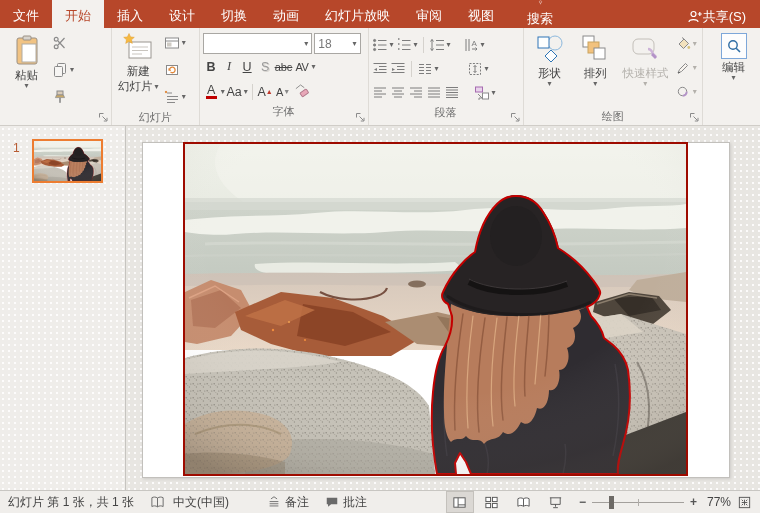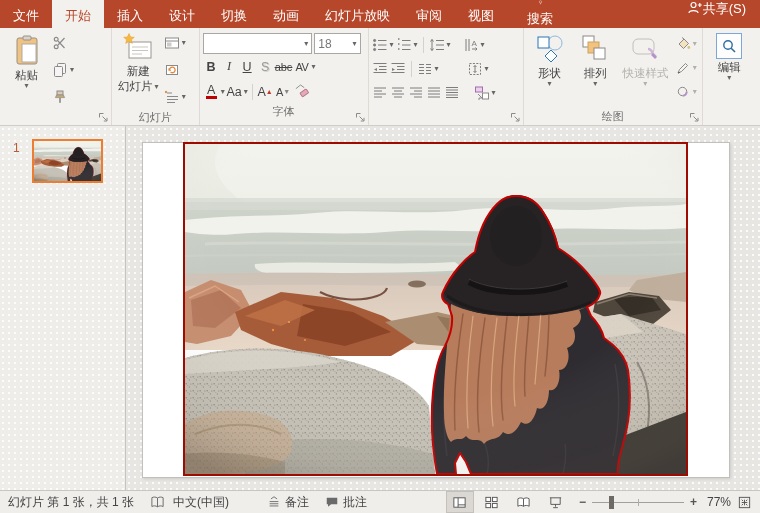--- a/index.html
+++ b/index.html
@@ -6,21 +6,21 @@
   body{width:760px;height:513px;overflow:hidden;font-family:"Liberation Sans","DejaVu Sans",sans-serif;
        -webkit-font-smoothing:antialiased;}
   .app{width:760px;height:513px;display:flex;flex-direction:column;background:#e8e6e2;}
 
   
   .titlebar{height:28px;flex:0 0 28px;background:var(--titlebar-red,#b7472a);display:flex;align-items:stretch;
             color:#fff;font-size:13px;}
   .tab{display:flex;align-items:center;padding:16px 13px;white-space:nowrap;cursor:default;}
   .tab.active{background:#f3f1ee;color:var(--titlebar-red,#b7472a);}
   .tb-search{display:flex;align-items:center;gap:5px;margin-left:20px;flex-direction:column;}
-  .tb-share{margin-left:auto;display:flex;padding:0 14px;}
+  .tb-share{margin-left:auto;display:flex;align-items:center;padding:17px 14px;}
 
   
   .ribbon{height:97px;flex:0 0 97px;background:#f3f1ee;border-bottom:1px solid #d0cdc8;display:flex;
           color:#3f3f3f;font-size:11.5px;}
   .rgroup{position:relative;display:flex;flex-direction:column;border-right:1px solid #dedbd6;padding:2px 3px 0 3px;}
   .rbody{flex:1;display:flex;align-items:flex-start;}
   .rlabel{height:16px;line-height:15px;text-align:center;font-size:11px;color:#6d6d6d;}
   .launcher{position:absolute;right:2px;bottom:2px;width:11px;height:11px;}
   .bigbtn{width:47px;display:flex;flex-direction:column;align-items:center;padding-top:3px;text-align:center;
           line-height:1.25;color:#444;}
@@ -452,20 +452,21 @@
           <span class="ibtn" style="margin-left:12px">
             <svg class="ic" width="16" height="16" viewBox="0 0 16 16">
               <rect x="1.5" y="2" width="7" height="5" fill="#e8d3ea" stroke="#a66bb0"></rect>
               <path d="M4 9 l4 4 h-3 v2" fill="none" stroke="#8a8a8a"></path>
               <rect x="8.5" y="8" width="6" height="6" fill="#fff" stroke="#8a8a8a"></rect>
               </svg>
             </span>
           <span class="caret">▾</span>
         </div>
       </div>
+      <div class="rlabel">段落</div>
       <svg class="launcher" viewBox="0 0 11 11" stroke="#8a8a8a" fill="none" stroke-width="1">
           <path d="M1.5 1.5 h4 M1.5 1.5 v4 M4.5 4.5 l4 4 M9 5.8 v3.2 h-3.2"></path>
         </svg>
     </div>
 
     <div class="rgroup" style="width:172px">
       <div class="rbody">
         <div class="bigbtn">
           <svg class="ic" width="32" height="32" viewBox="0 0 32 32" fill="none">
             <circle cx="21" cy="10" r="7" stroke="#8cb8dd"></circle>
@@ -518,21 +519,21 @@
             </span>
         </div>
       </div>
       <div class="rlabel">绘图</div>
       <svg class="launcher" viewBox="0 0 11 11" stroke="#8a8a8a" fill="none" stroke-width="1">
           <path d="M1.5 1.5 h4 M1.5 1.5 v4 M4.5 4.5 l4 4 M9 5.8 v3.2 h-3.2"></path>
         </svg>
     </div>
 
     <div class="rgroup" style="width:52px;border-right:none">
-      <div class="rbody" style="justify-content:flex-start">
+      <div class="rbody" style="justify-content:flex-end">
         <div class="bigbtn">
           <span style="width:24px;height:24px;border:1px solid #7da7d9;background:#fdfdfd;display:flex;align-items:center;justify-content:center">
             <svg class="ic" width="18" height="18" viewBox="0 0 18 18" fill="none">
               <circle cx="8" cy="8" r="4.2" stroke="#2e6da4" stroke-width="1.4"></circle>
               <path d="M11.2 11.2 L15 15" stroke="#2e6da4" stroke-width="1.6"></path>
             </svg>
             </span>
           <span class="blabel">编辑</span>
           <span class="caret">▾</span>
         </div>

